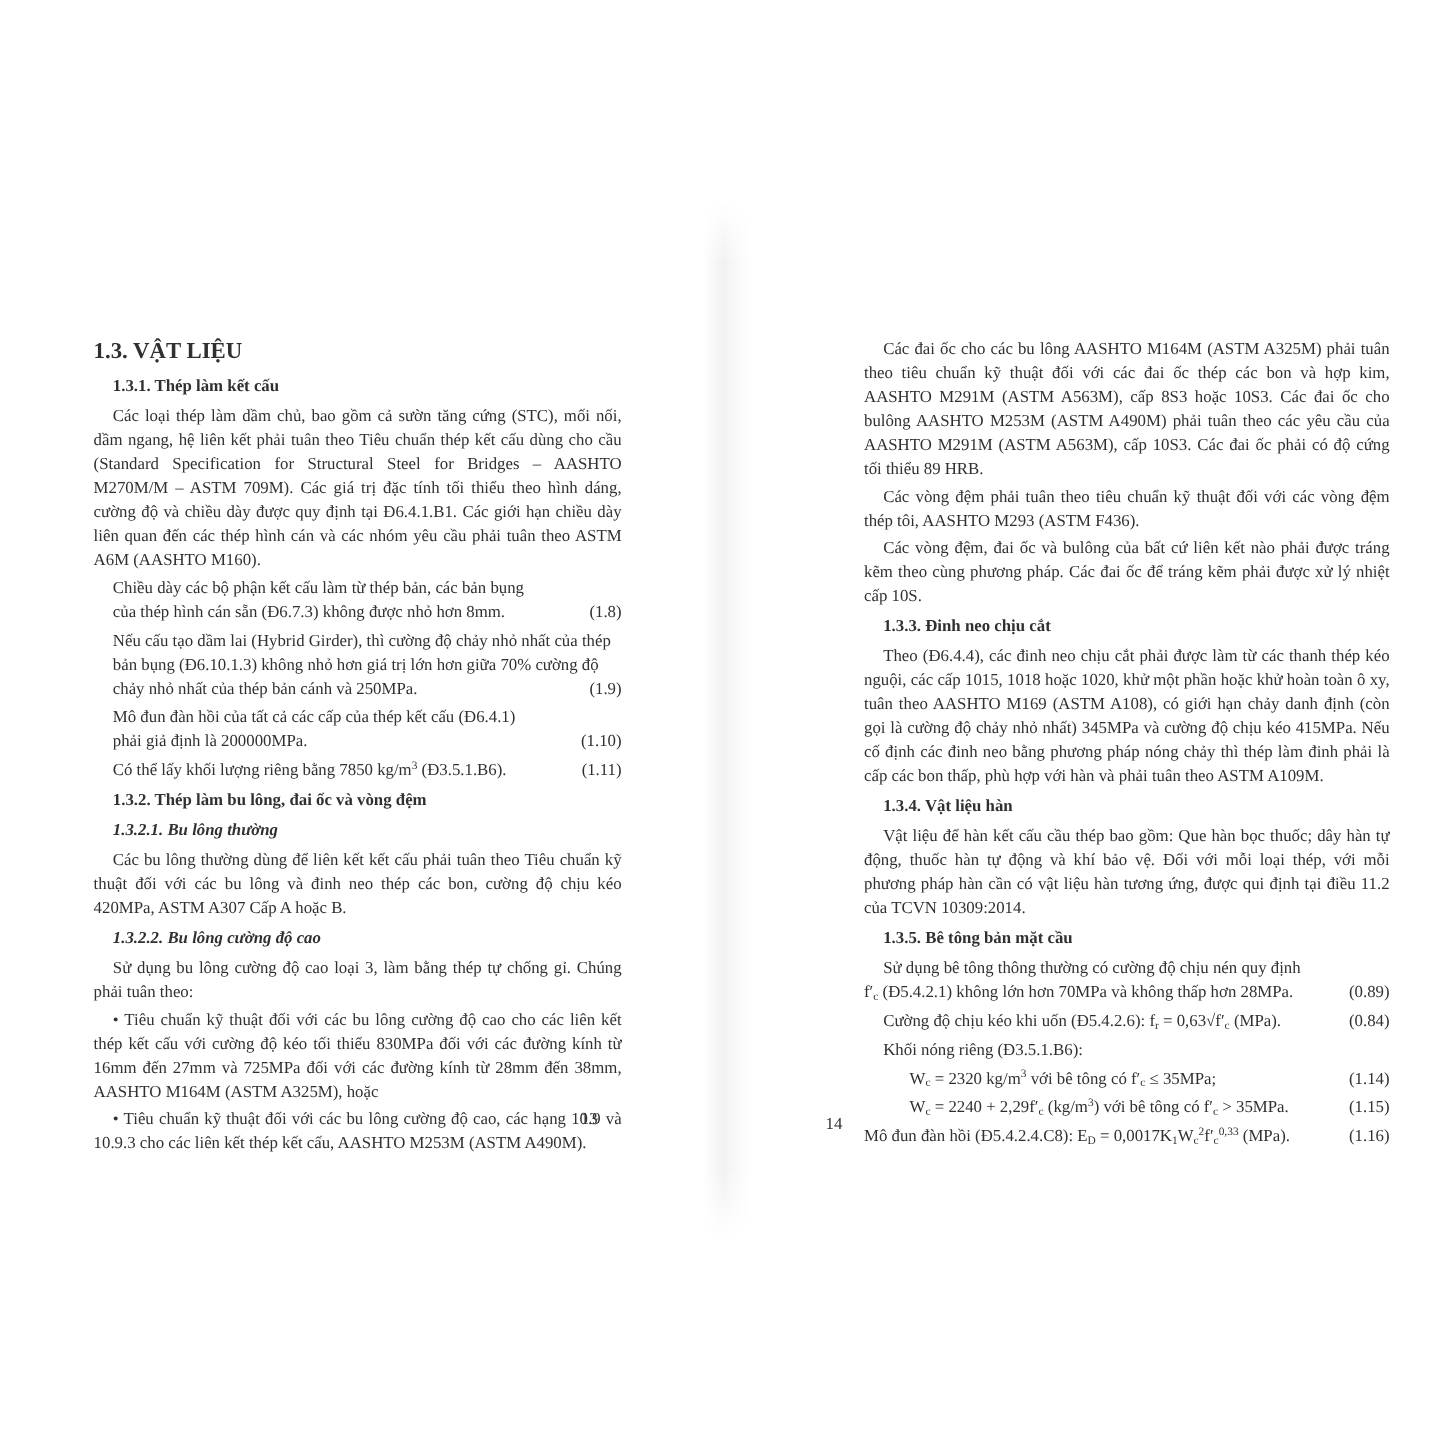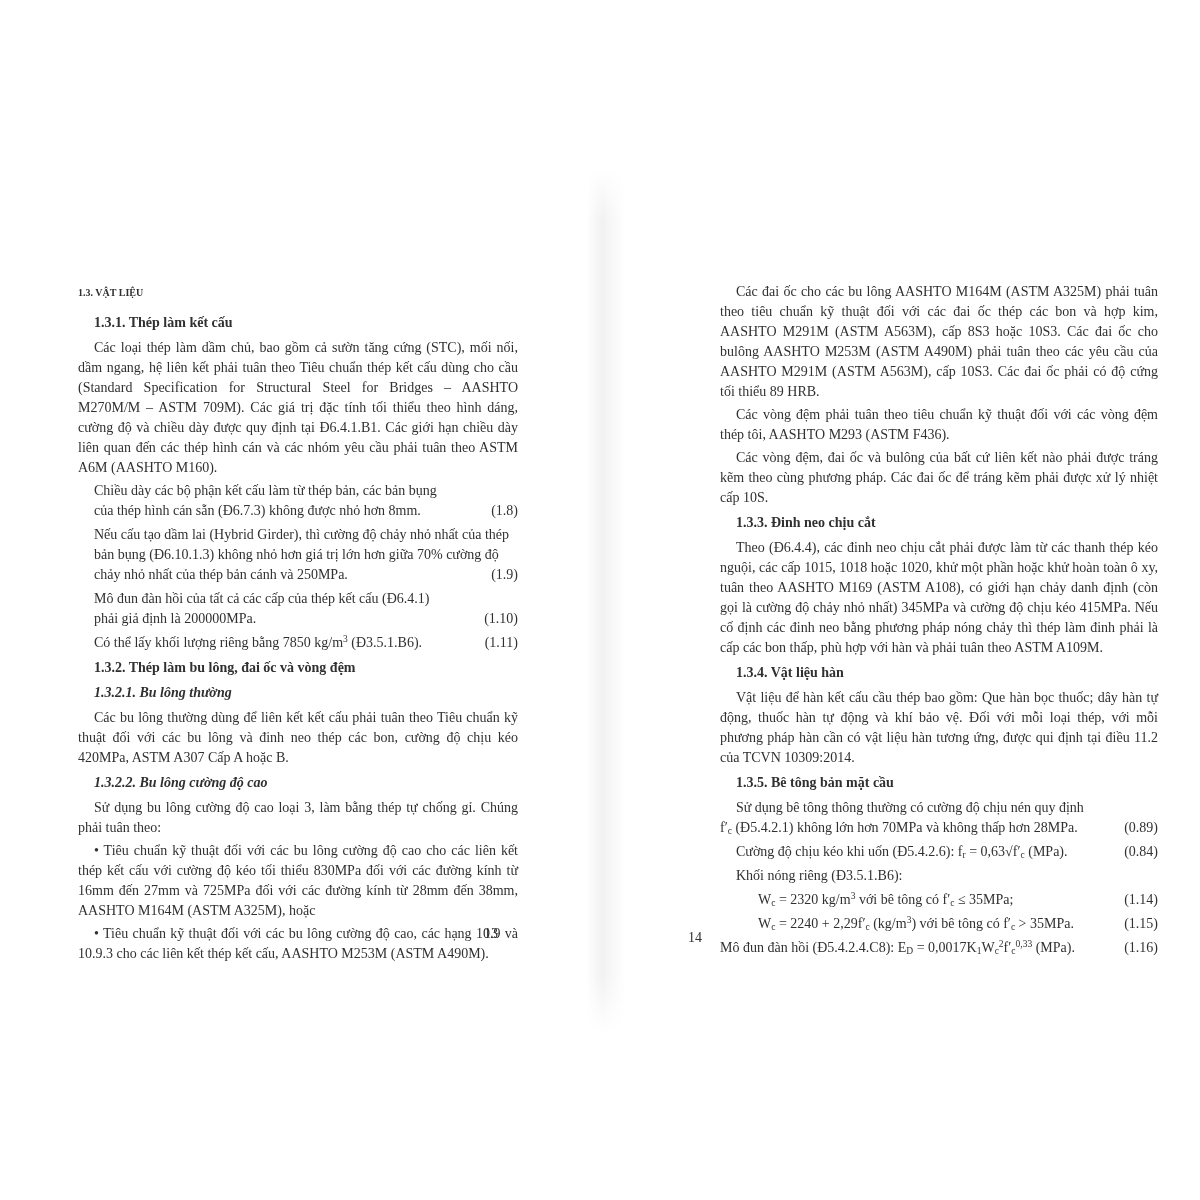--- a/index.html
+++ b/index.html
@@ -11,21 +11,21 @@
   .spine {
     position:absolute; left:586px; top:168px; width:40px; height:866px;
     background:linear-gradient(to right, rgba(0,0,0,0) 0%, rgba(0,0,0,0.055) 42%, rgba(0,0,0,0.035) 58%, rgba(0,0,0,0) 100%);
     -webkit-mask-image:linear-gradient(to bottom, transparent 0%, #000 6%, #000 93%, transparent 100%);
     mask-image:linear-gradient(to bottom, transparent 0%, #000 6%, #000 93%, transparent 100%);
   }
   .page { position:absolute; font-size:14px; line-height:20px; }
   .page-left  { left:78px;  top:283px; width:440px; }
   .page-right { left:690px; top:282px; width:438px;margin-left:30px; }
 
-  .h1 { font-weight:bold; font-size:10px; margin:0 0 10px 0; }
+  .h1 { font-weight:bold; font-size:19px; margin:0 0 10px 0; }
   .h2 { font-weight:bold; margin:5px 0 5px 16px; }
   .h3 { font-weight:bold; font-style:italic; margin:5px 0 5px 16px; }
   .p  { text-align:justify; text-indent:16px; margin:0 0 3px 0; }
 
   .eqblock { margin:1px 0 4px 0; }
   .eqline  { display:flex; justify-content:space-between; align-items:flex-end; }
   .eqtext  { }
   .ind0 { padding-left:0; }
   .ind1 { padding-left:16px; }
   .ind2 { padding-left:38px; }

